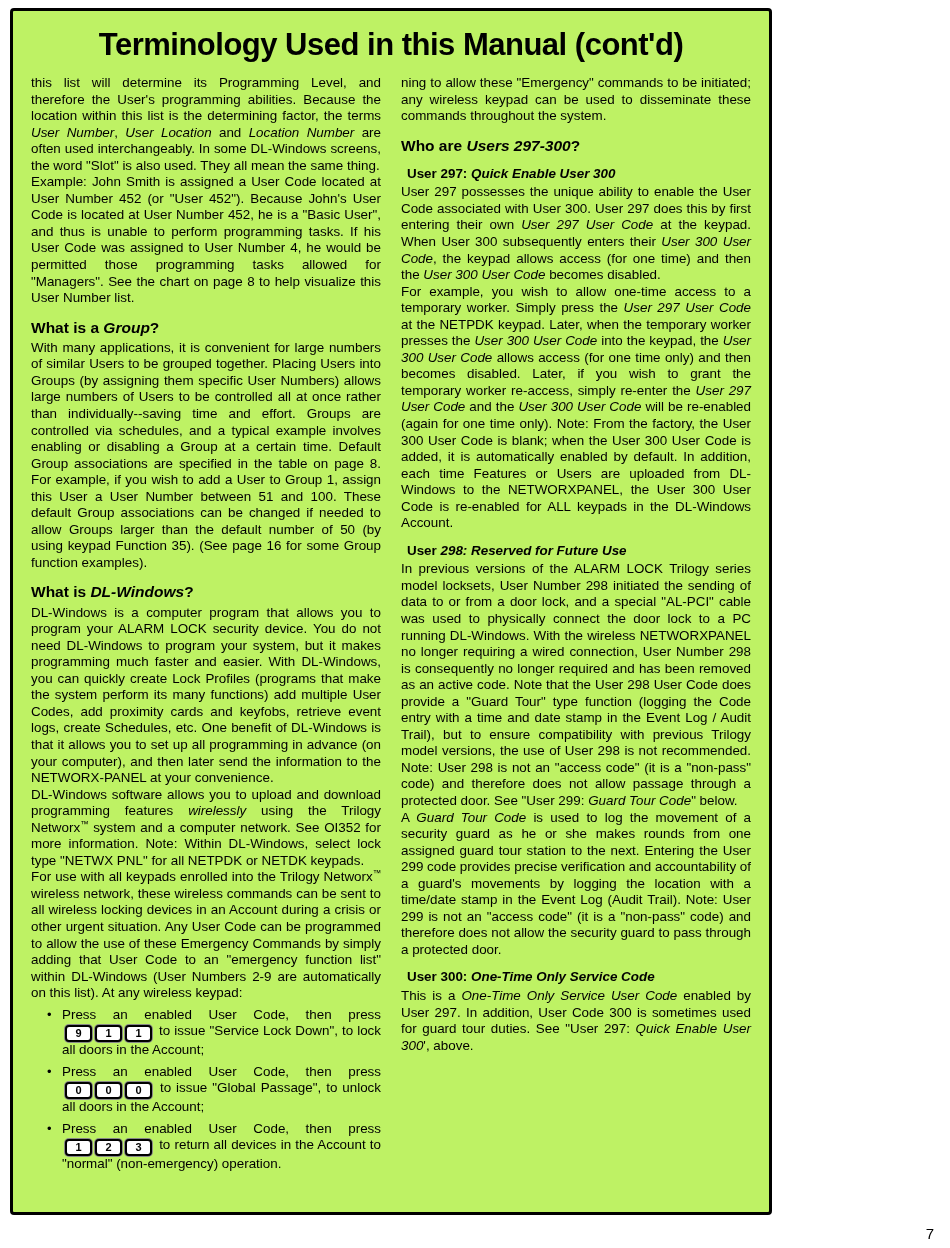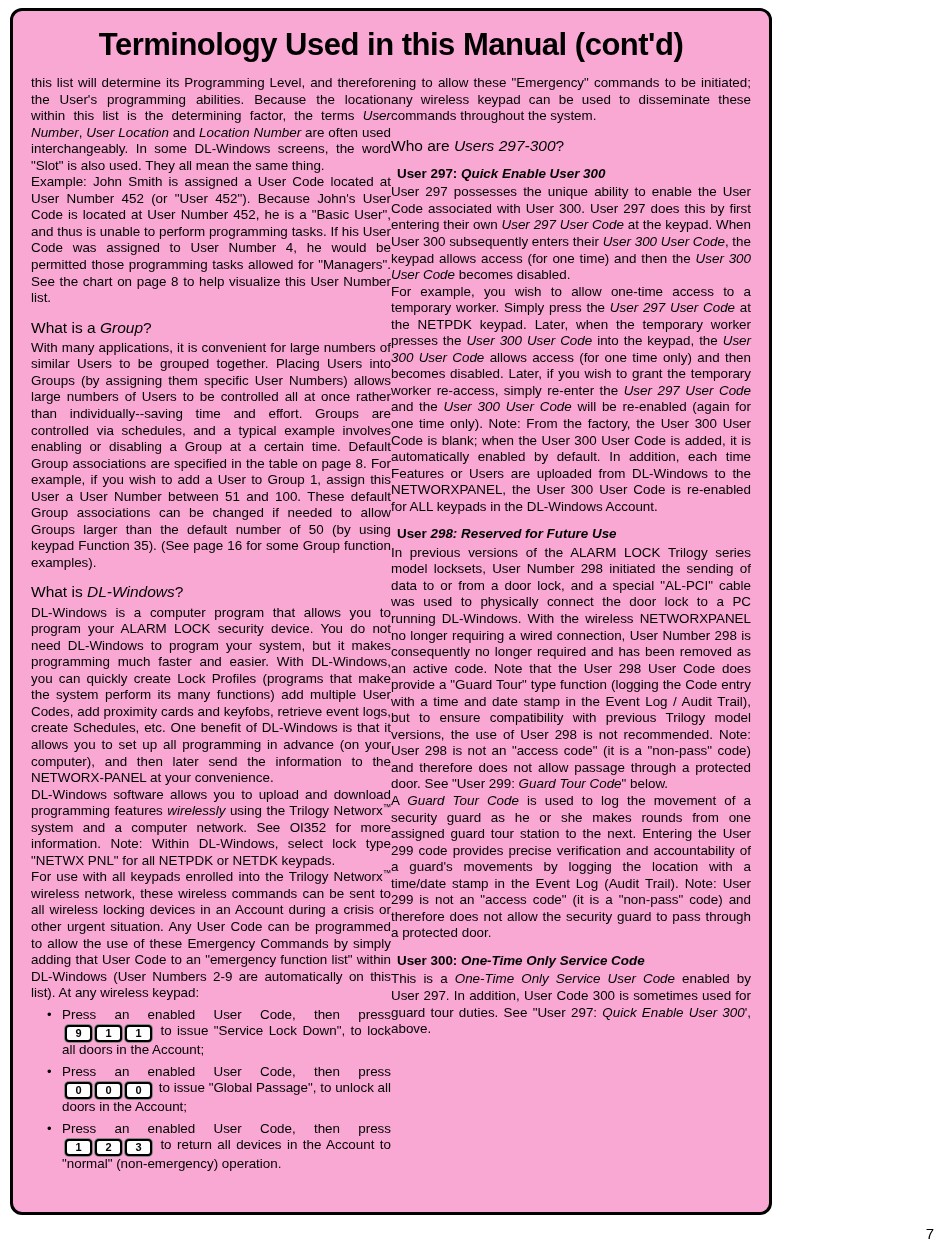--- a/index.html
+++ b/index.html
@@ -1,32 +1,32 @@
 <!DOCTYPE html>
 <html><head>
 <meta charset="utf-8">
 <style>
   html,body { margin:0; padding:0; background:#ffffff; }
   body { font-family:"Liberation Sans", sans-serif; color:#000; }
   .sheet { position:relative; width:950px; height:1248px; background:#fff; overflow:hidden; }
   .frame {
     position:absolute; left:10px; top:8px; width:762px; height:1207px;
-    border:3px solid #000; border-radius:12px; box-sizing:border-box;
-    padding:10px 18px 8px 18px; overflow:hidden; background:#f9a8d4;
+    border:3px solid #000; border-radius:4px; box-sizing:border-box;
+    padding:10px 18px 8px 18px; overflow:hidden; background:#bef264;
   }
   .title {
     text-align:center; font-size:31px; font-weight:bold; letter-spacing:-0.5px;
     margin:6px 0 12px 0;
   }
-  .cols { display:flex; }
+  .cols { display:flex; gap:20px; }
   .col { flex:1; min-width:0; font-size:13.4px; line-height:1.235; text-align:justify; }
   p.para { margin:0; }
   .gap { margin-top:7px; }
   .ind { margin-left:13px; }
-  h2.sect { font-size:15.5px; font-weight:normal; margin:11px 0 3px 0; text-align:left; }
+  h2.sect { font-size:15.5px; font-weight:bold; margin:11px 0 3px 0; text-align:left; }
   h3.subh { font-size:13.4px; font-weight:bold; margin:11px 0 2px 6px; text-align:left; }
   .it { font-style:italic; }
   .bd { font-weight:normal; }
   .sup { font-size:0.62em; vertical-align:super; line-height:0; }
   .bullet { display:flex; margin:5px 0 5px 16px; }
   .dot { flex:none; width:15px; font-size:13px; }
   .btext { flex:1; min-width:0; text-align:justify; }
   .keys { display:inline-flex; gap:3px; margin:0 3px; vertical-align:-2px; }
   .key {
     display:inline-block; min-width:27px; padding:0 4px; text-align:center;

